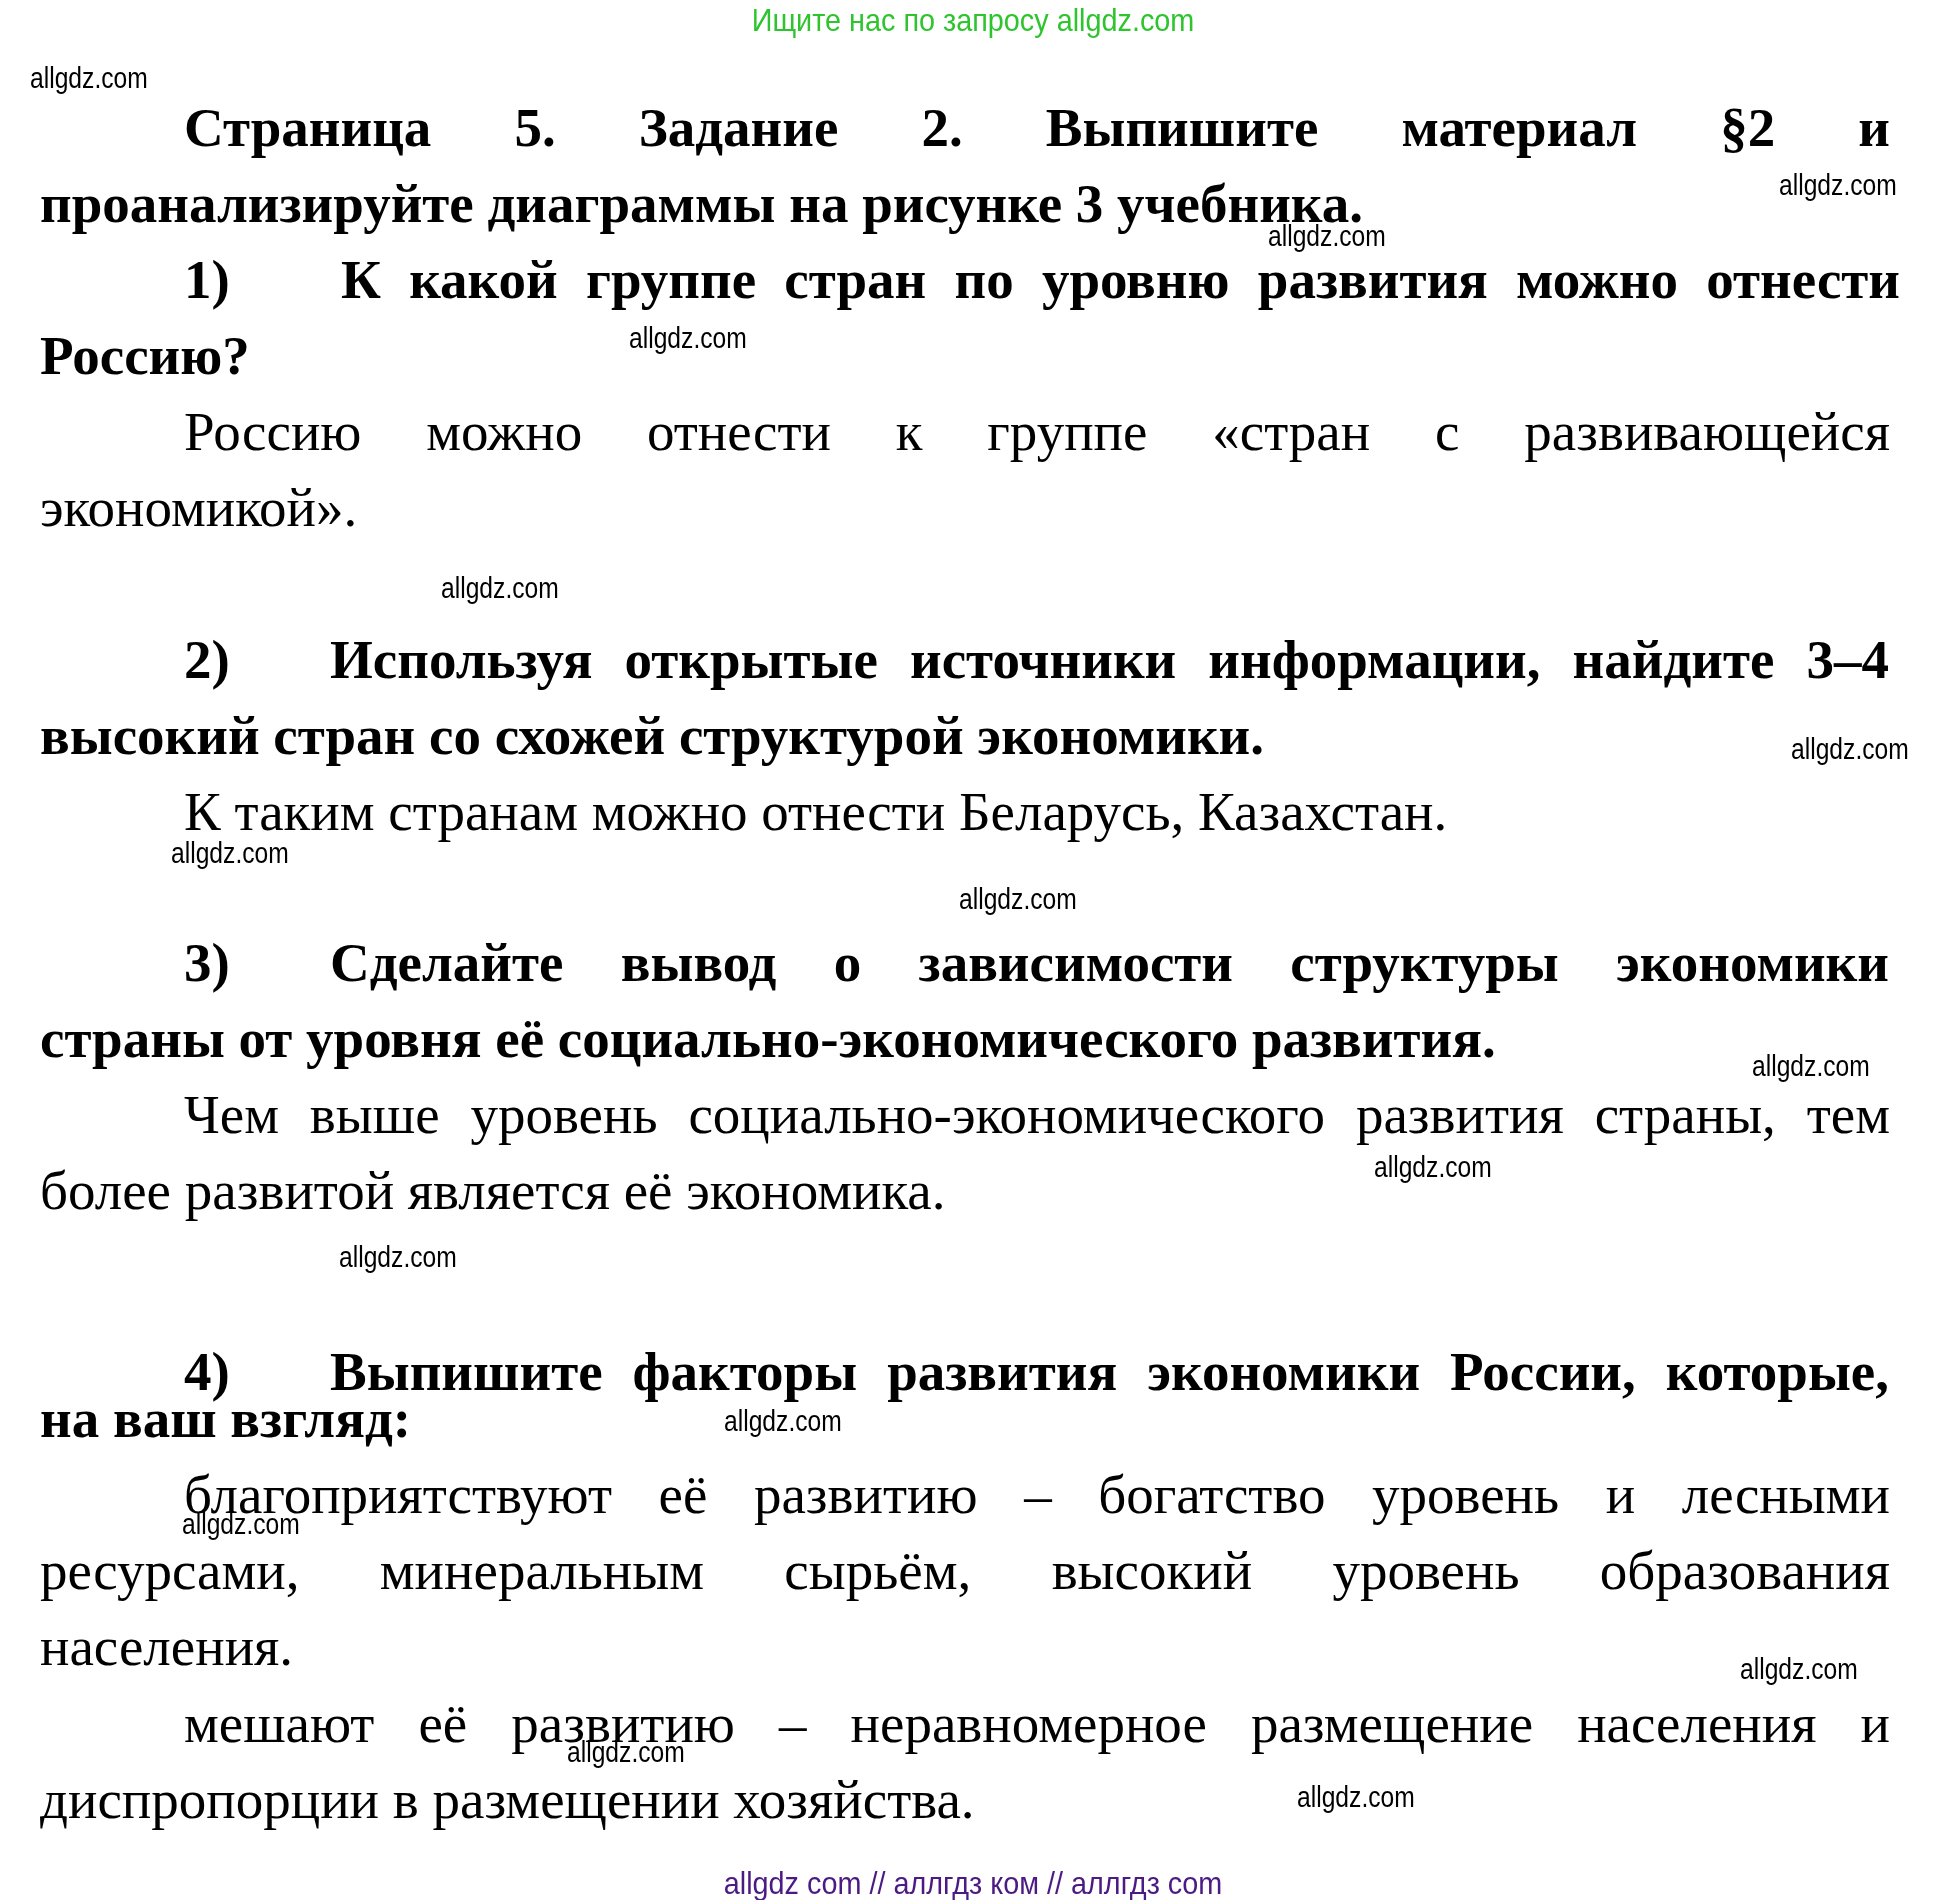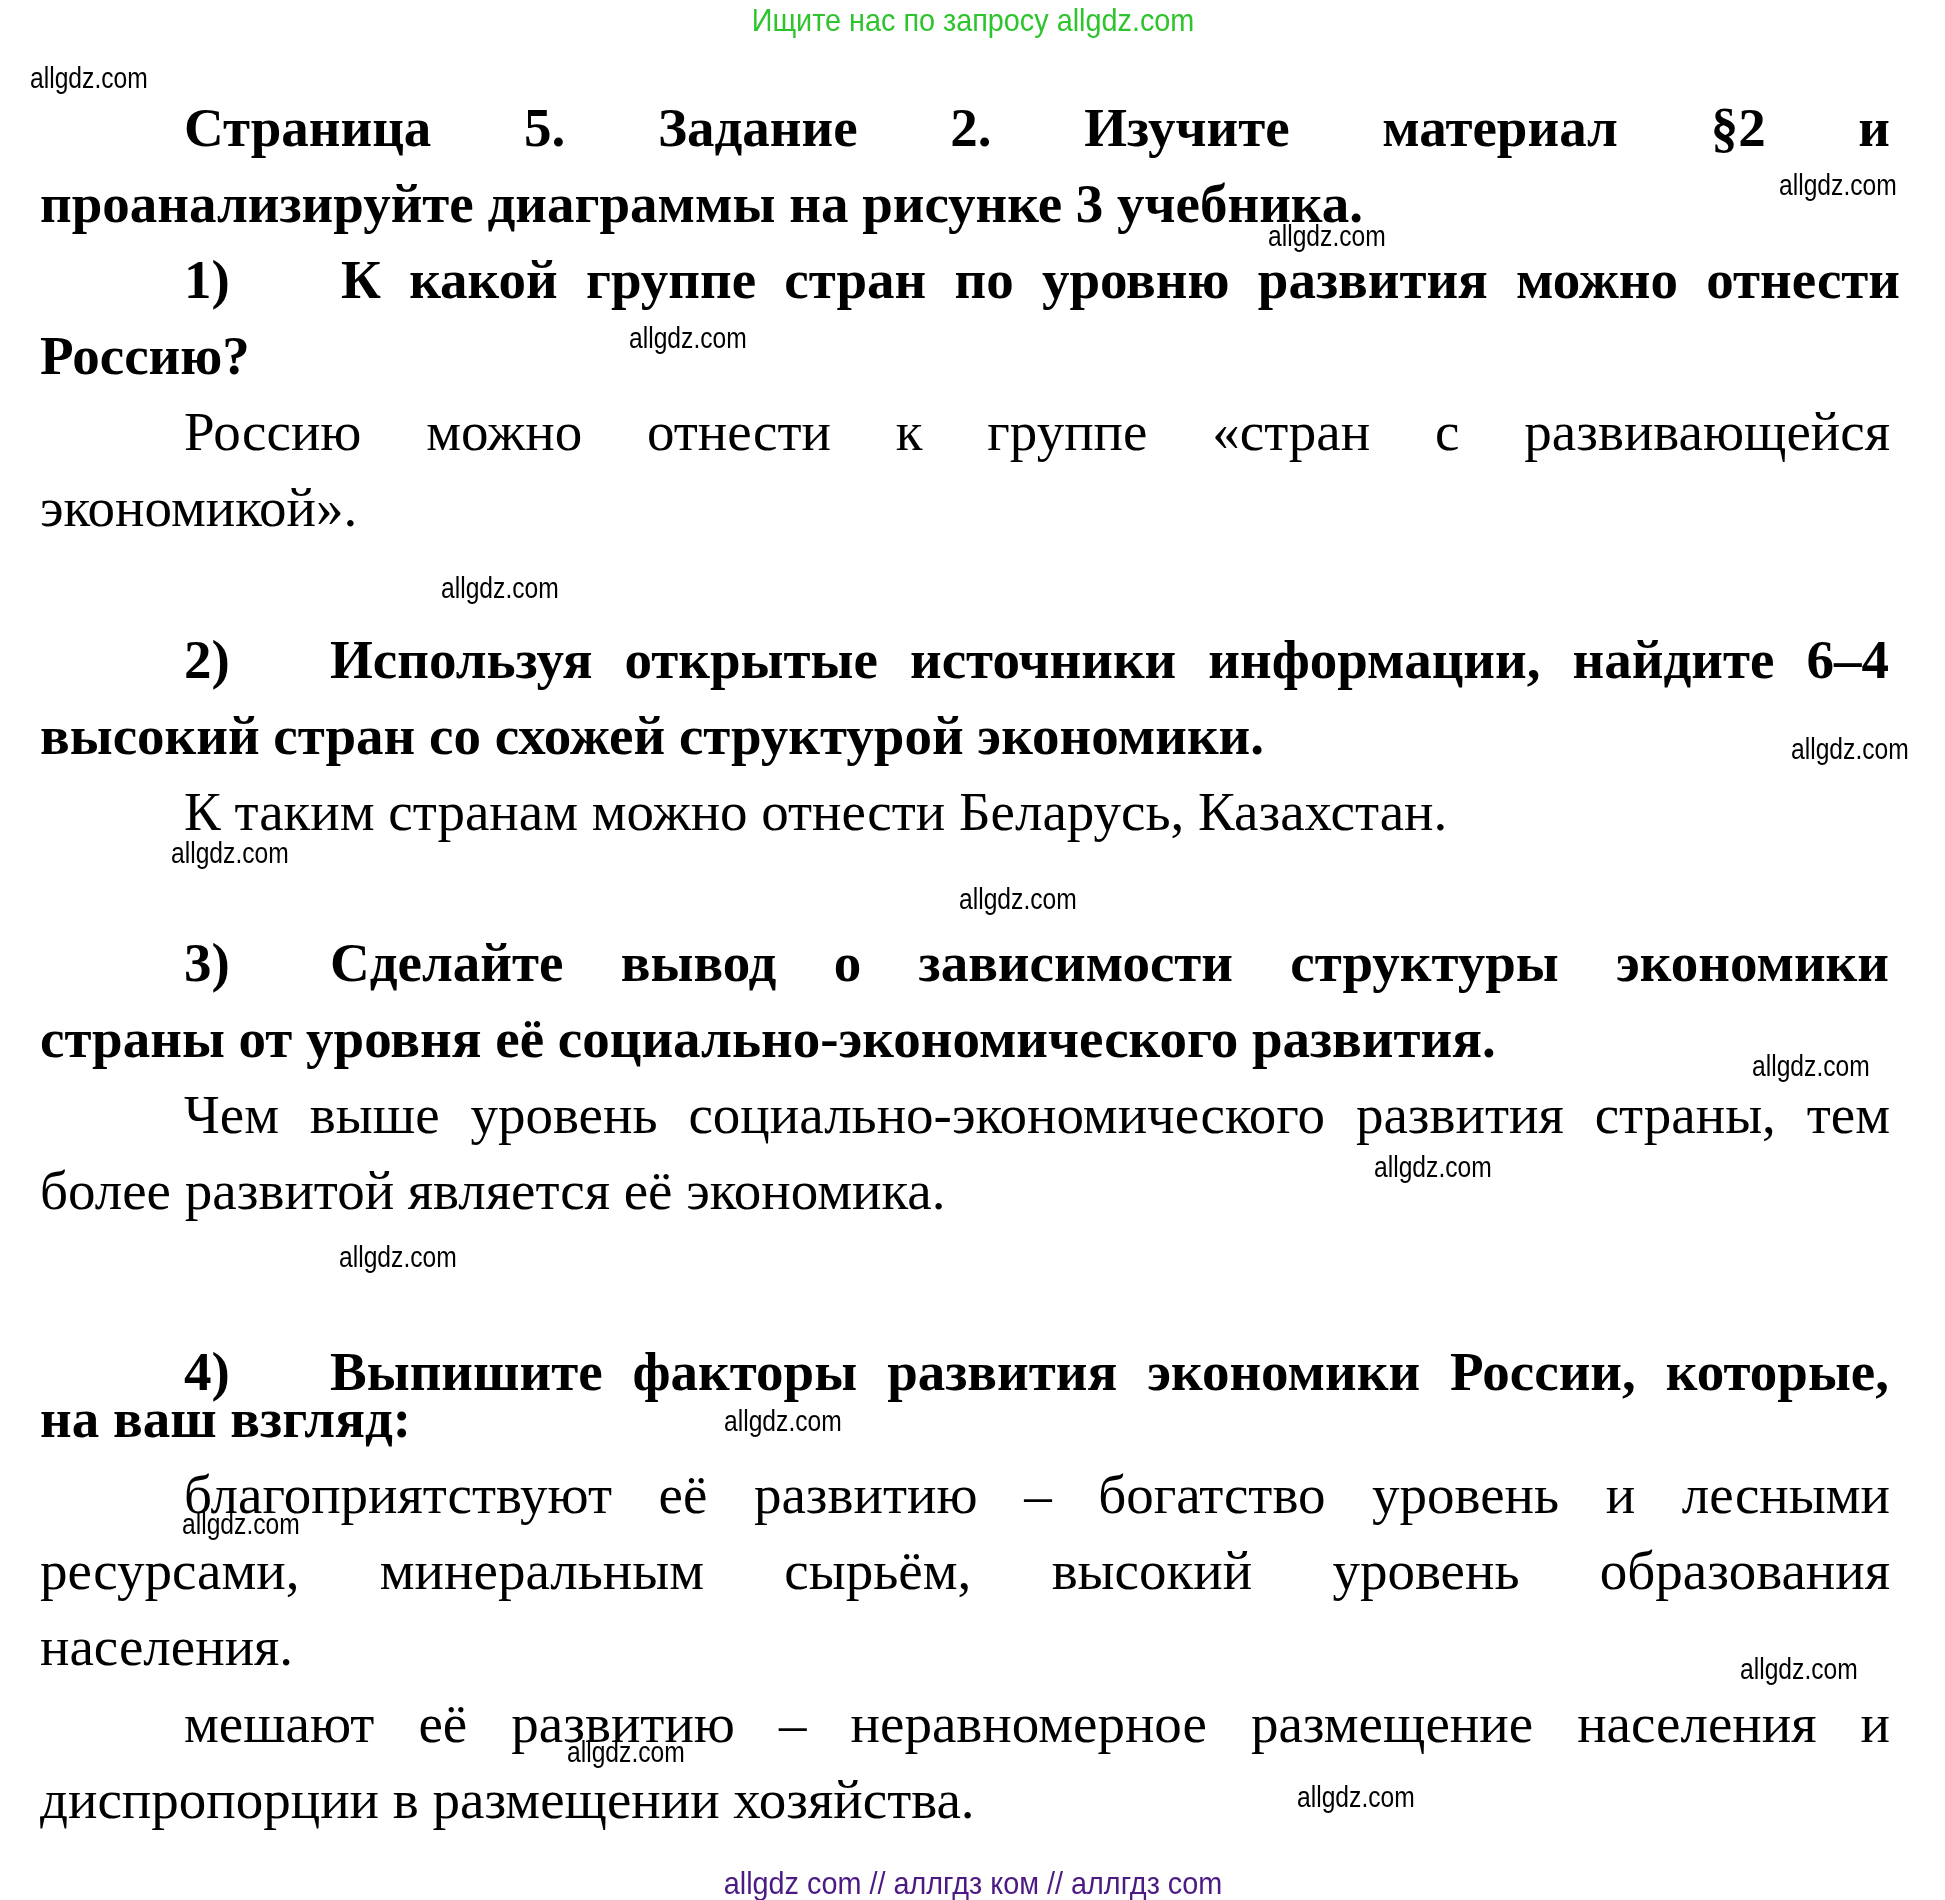--- a/index.html
+++ b/index.html
@@ -30,36 +30,36 @@
 </style>
 </head>
 <body>
 
 <div class="top-banner">Ищите нас по запросу allgdz.com</div>
 
 <div class="page">
 
   <div class="line bold just indent" style="top:0px">
     <span>Страница 5. Задание 2.</span>
-    <span>Изучите</span>
+    <span>Выпишите</span>
     <span>материал</span>
     <span>§2</span>
     <span>и</span>
   </div>
   <div class="line bold" style="top:76px">проанализируйте диаграммы на рисунке 3 учебника.</div>
 
   <div class="line bold indent" style="top:152px">
     <span class="num">1)</span><span class="just" style="display:inline-block;width:1559px;text-align-last:justify;margin-left:11px;">К какой группе стран по уровню развития можно отнести</span>
   </div>
   <div class="line bold" style="top:228px">Россию?</div>
   <div class="line just indent" style="top:304px">Россию можно отнести к группе «стран с развивающейся</div>
   <div class="line" style="top:380px">экономикой».</div>
 
   <div class="line bold indent" style="top:532px">
-    <span class="num">2)</span><span style="display:inline-block;width:1559px;text-align:justify;text-align-last:justify;">Используя открытые источники информации, найдите 6–4</span>
+    <span class="num">2)</span><span style="display:inline-block;width:1559px;text-align:justify;text-align-last:justify;">Используя открытые источники информации, найдите 3–4</span>
   </div>
   <div class="line bold" style="top:608px">высокий стран со схожей структурой экономики.</div>
   <div class="line indent" style="top:684px">К таким странам можно отнести Беларусь, Казахстан.</div>
 
   <div class="line bold indent" style="top:835px">
     <span class="num">3)</span><span style="display:inline-block;width:1559px;text-align:justify;text-align-last:justify;">Сделайте вывод о зависимости структуры экономики</span>
   </div>
   <div class="line bold" style="top:911px">страны от уровня её социально-экономического развития.</div>
   <div class="line just indent" style="top:987px">Чем выше уровень социально-экономического развития страны, тем</div>
   <div class="line" style="top:1063px">более развитой является её экономика.</div>

